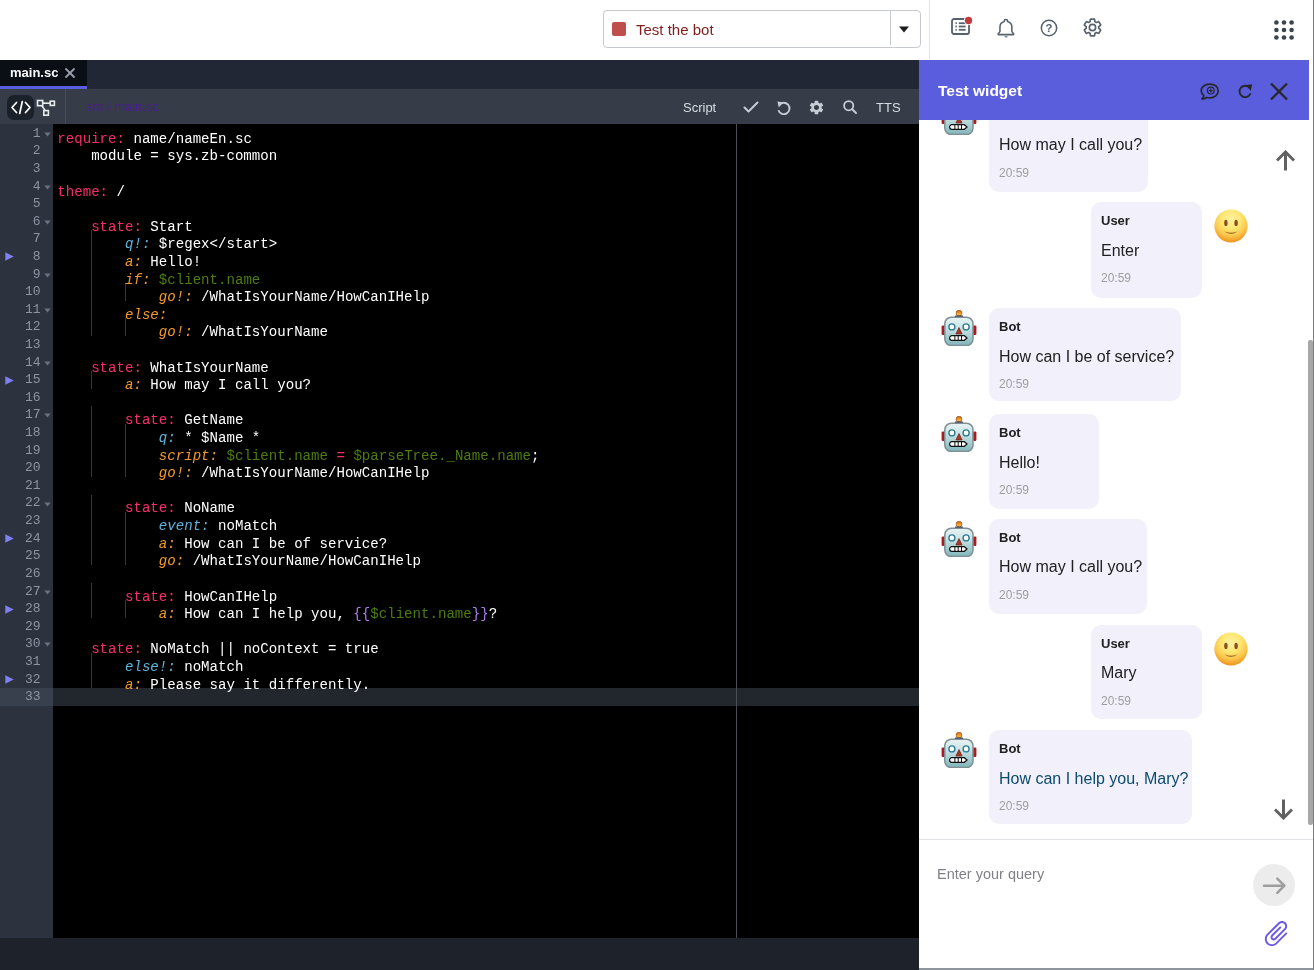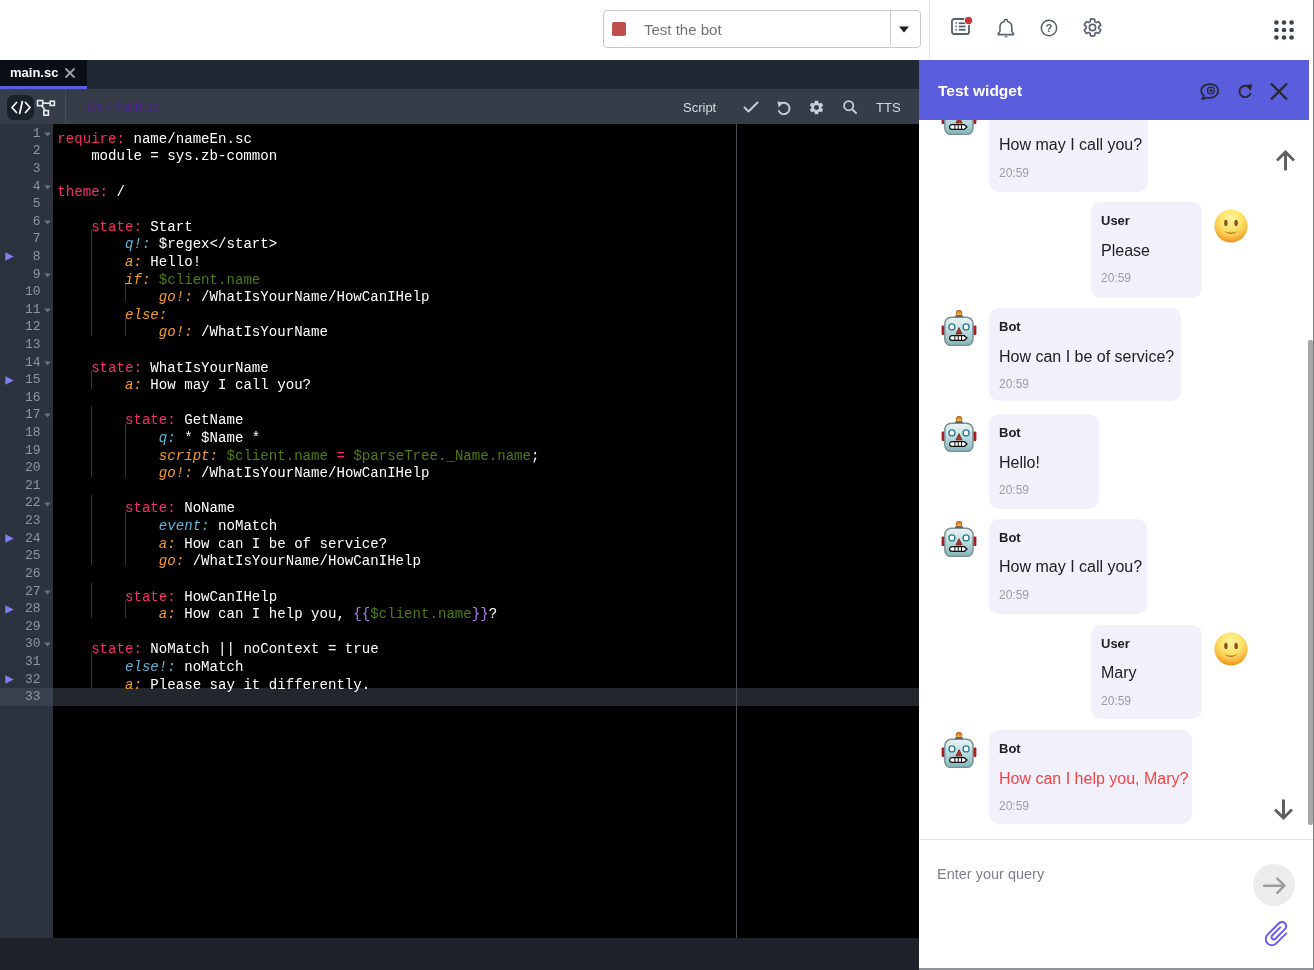--- a/index.html
+++ b/index.html
@@ -15,21 +15,21 @@
   pre{margin:0;}
 </style>
 </head>
 <body>
 
 <div class="abs" style="left:0;top:0;width:1314px;height:60px;background:#fff;"></div>
 <div class="abs" style="left:929px;top:0;width:1px;height:59px;background:#dfe2e6;"></div>
 
 <div class="abs" style="left:603px;top:10px;width:316px;height:36px;border:1px solid #c6c9ce;border-radius:4px;background:#fff;"></div>
 <div class="abs" style="left:612px;top:22px;width:14px;height:14px;background:#bf4f4d;border-radius:2px;"></div>
-<div class="abs" style="left:636px;top:21px;font-size:15px;color:#737373;margin-left:8px;">Test the bot</div>
+<div class="abs" style="left:636px;top:21px;font-size:15px;color:#7f1d1d;">Test the bot</div>
 <div class="abs" style="left:890px;top:11px;width:1px;height:34px;background:#c6c9ce;"></div>
 <svg class="abs" style="left:897px;top:24px;" width="14" height="10" viewBox="0 0 14 10">
     <polygon points="2,2.5 12,2.5 7,8.5" fill="#1c1c1c"></polygon>
   </svg>
 
 <svg class="abs" style="left:950px;top:16px;" width="26" height="26" viewBox="0 0 26 26">
   <g stroke="#56616d" stroke-width="1.8" fill="none">
     <rect x="2" y="3" width="17" height="15" rx="2"></rect>
     <line x1="5.5" y1="7.2" x2="6.8" y2="7.2"></line>
       <line x1="8.8" y1="7.2" x2="15.6" y2="7.2"></line>
@@ -302,21 +302,21 @@
   <path d="M18 17.6 l3.1 6.4 h-6.2 z" fill="#a8392a" stroke="#6d1f12" stroke-width="0.7"></path>
   <path d="M10.9 25.7 h12.4 l2.7 2.3 -2.7 2.3 H10.9 a2.3 2.3 0 0 1 0 -4.6 z" fill="#fff" stroke="#101010" stroke-width="1.2"></path>
   <g stroke="#101010" stroke-width="1">
         <line x1="13.9" y1="25.9" x2="13.9" y2="30.1"></line>
         <line x1="17.2" y1="25.9" x2="17.2" y2="30.1"></line>
         <line x1="20.5" y1="25.9" x2="20.5" y2="30.1"></line>
       </g>
  </svg>
     <div class="abs" style="left:172px;top:82px;width:111px;height:95.5px;background:#f1f0fb;border-radius:10px;"></div>
     <div class="abs" style="left:182px;top:93px;font-size:13px;font-weight:bold;color:#212121;">User</div>
-    <div class="abs" style="left:182px;top:121.5px;font-size:16px;color:#212121;">Please</div>
+    <div class="abs" style="left:182px;top:121.5px;font-size:16px;color:#212121;">Enter</div>
     <div class="abs" style="left:182px;top:151px;font-size:12px;color:#9e9e9e;">20:59</div>
     <svg class="abs" style="left:295px;top:89px" width="34" height="34" viewBox="0 0 34 34">
   <defs>
         <radialGradient id="sg295_89" cx="0.5" cy="0.3" r="0.72">
     <stop offset="0" stop-color="#fdf1a2"></stop>
           <stop offset="0.4" stop-color="#fde772"></stop>
           <stop offset="0.68" stop-color="#fbc94e"></stop>
           <stop offset="0.92" stop-color="#f09b26"></stop>
           <stop offset="1" stop-color="#e98d1f"></stop>
   </radialGradient>
@@ -439,21 +439,21 @@
           <stop offset="1" stop-color="#e98d1f"></stop>
   </radialGradient>
       </defs>
   <circle cx="17" cy="17" r="16.6" fill="url(#sg295_511.5)"></circle>
   <ellipse cx="11.9" cy="13.9" rx="1.7" ry="3.2" fill="#8a4f1e"></ellipse>
   <ellipse cx="22.1" cy="13.9" rx="1.7" ry="3.2" fill="#8a4f1e"></ellipse>
   <path d="M10.2 22.2 q6.8 5 13.6 0 q-6.8 3 -13.6 0 z" fill="#8a4f1e"></path>
  </svg>
     <div class="abs" style="left:70px;top:610px;width:203px;height:93.5px;background:#f1f0fb;border-radius:10px;"></div>
     <div class="abs" style="left:80px;top:621px;font-size:13px;font-weight:bold;color:#212121;">Bot</div>
-    <div class="abs" style="left:80px;top:649.5px;font-size:16px;color:#ef4444;">How can I help you, Mary?</div>
+    <div class="abs" style="left:80px;top:649.5px;font-size:16px;color:#0c4a6e;">How can I help you, Mary?</div>
     <div class="abs" style="left:80px;top:679px;font-size:12px;color:#9e9e9e;">20:59</div>
     <svg class="abs" style="left:22px;top:612.2px" width="36" height="36" viewBox="0 0 36 36">
   <defs>
    <linearGradient id="rg22_612.2" x1="0" y1="0" x2="0" y2="1">
      <stop offset="0" stop-color="#e9f3f4"></stop>
           <stop offset="0.35" stop-color="#cde4e6"></stop>
           <stop offset="0.7" stop-color="#a5cdd1"></stop>
           <stop offset="1" stop-color="#7fb2b8"></stop>
    </linearGradient>
    <linearGradient id="ra22_612.2" x1="0" y1="0" x2="0" y2="1">

